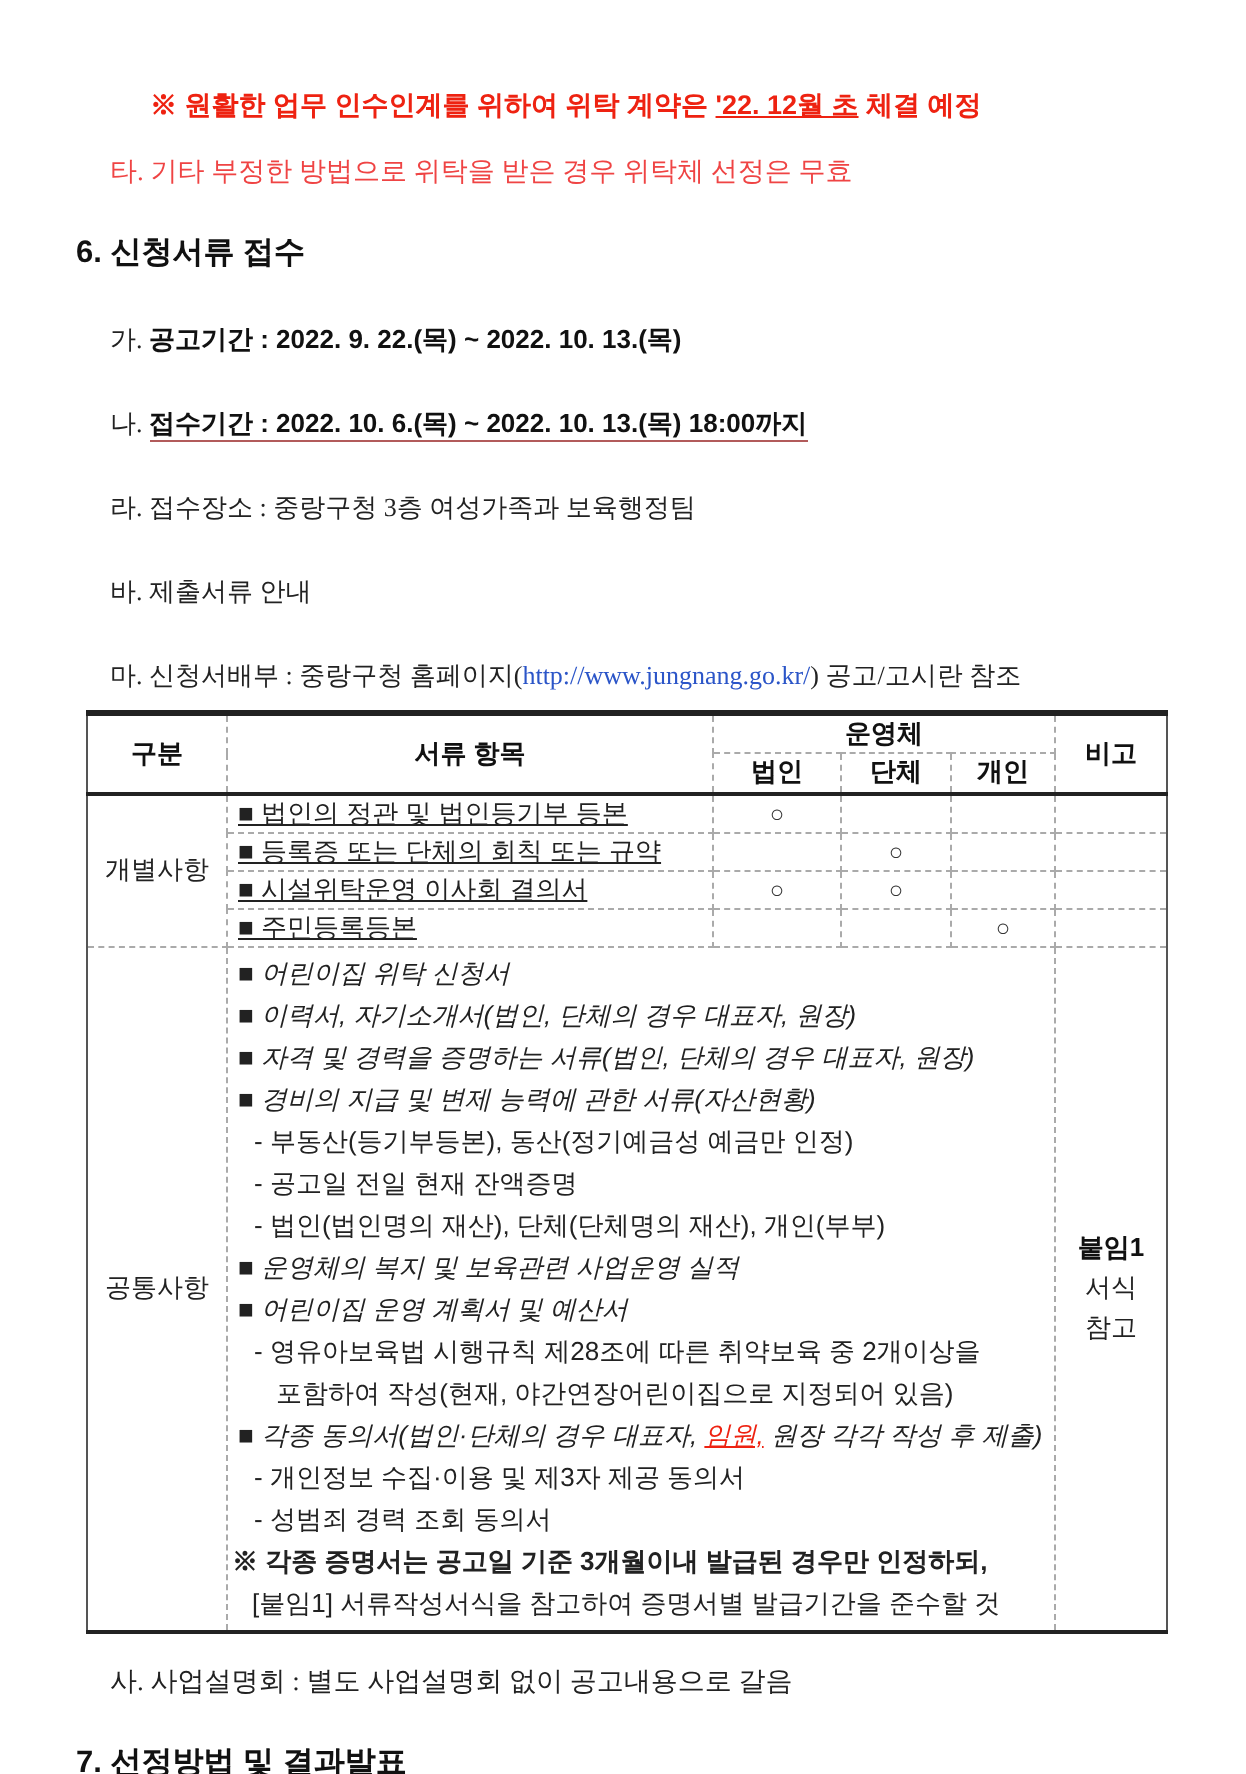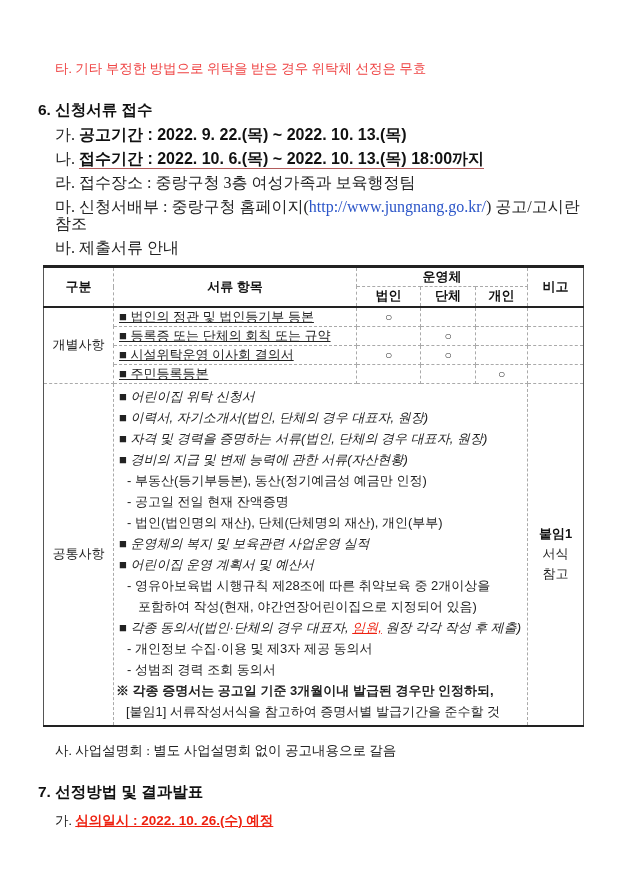--- a/index.html
+++ b/index.html
@@ -17,21 +17,21 @@
   }
   .note-red .u { text-decoration:underline; }
 
   .line-ta { margin-top:16px; margin-left:17px; font-size:13.5px; line-height:17px; color:#ef4444; }
 
   h2.sec {
     margin-top:23px; font-family:Liberation Sans, sans-serif;
     font-size:15.5px; font-weight:bold; color:#111; line-height:19px;
   }
 
-  .item { margin-top:7px; margin-left:17px; font-size:16px; line-height:17px; color:#222; }
+  .item { margin-top:25px; margin-left:17px; font-size:13px; line-height:17px; color:#222; }
   .item .lab { font-family:"Liberation Serif", serif; }
   .bold-g { font-family:"Liberation Sans", sans-serif; font-weight:bold; color:#111; }
   .u-maroon { border-bottom:1.5px solid #b25b5b; padding-bottom:1px; }
   .blue-b { font-family:"Liberation Sans", sans-serif; font-weight:bold; color:#0000ee; }
   .link { color:#2b55c8; text-decoration:none; }
 
   table.docs {
     margin-top:9px; margin-left:5px; width:540px;
     border-collapse:collapse; table-layout:fixed;
     font-family:"Liberation Sans", sans-serif; font-size:13px; color:#222;
@@ -63,35 +63,36 @@
   .red-bu {
     font-family:"Liberation Sans", sans-serif; font-weight:bold;
     color:#ee2211; text-decoration:underline;
   }
 </style>
 </head>
 <body>
 
 <div class="page">
 
+  <div class="note-red"><span>※ 원활한 업무 인수인계를 위하여 위탁 계약은 </span><span class="u">'22. 12월 초</span><span> 체결 예정</span></div>
 
   <div class="line-ta">타. 기타 부정한 방법으로 위탁을 받은 경우 위탁체 선정은 무효</div>
 
   <h2 class="sec gothic">6. 신청서류 접수</h2>
 
   <div class="item"><span class="lab">가. </span><span class="bold-g">공고기간 : 2022. 9. 22.(목) ~ 2022. 10. 13.(목)</span></div>
 
   <div class="item"><span class="lab">나. </span><span class="bold-g u-maroon">접수기간 : 2022. 10. 6.(목) ~ 2022. 10. 13.(목) 18:00까지</span></div>
 
 
   <div class="item"><span class="lab">라. </span><span>접수장소 : 중랑구청 3층 여성가족과 보육행정팀</span></div>
 
+  <div class="item"><span class="lab">바. </span><span>제출서류 안내</span></div>
+
   <div class="item"><span class="lab">마. </span><span>신청서배부 : 중랑구청 홈페이지(</span><a href="#" class="link">http://www.jungnang.go.kr/</a><span>) 공고/고시란 참조</span></div>
-
-  <div class="item"><span class="lab">바. </span><span>제출서류 안내</span></div>
 
   <table class="docs">
     <colgroup>
       <col class="c-gubun">
         <col class="c-item">
         <col class="c-corp">
       <col class="c-org">
         <col class="c-indiv">
         <col class="c-note">
     </colgroup>

